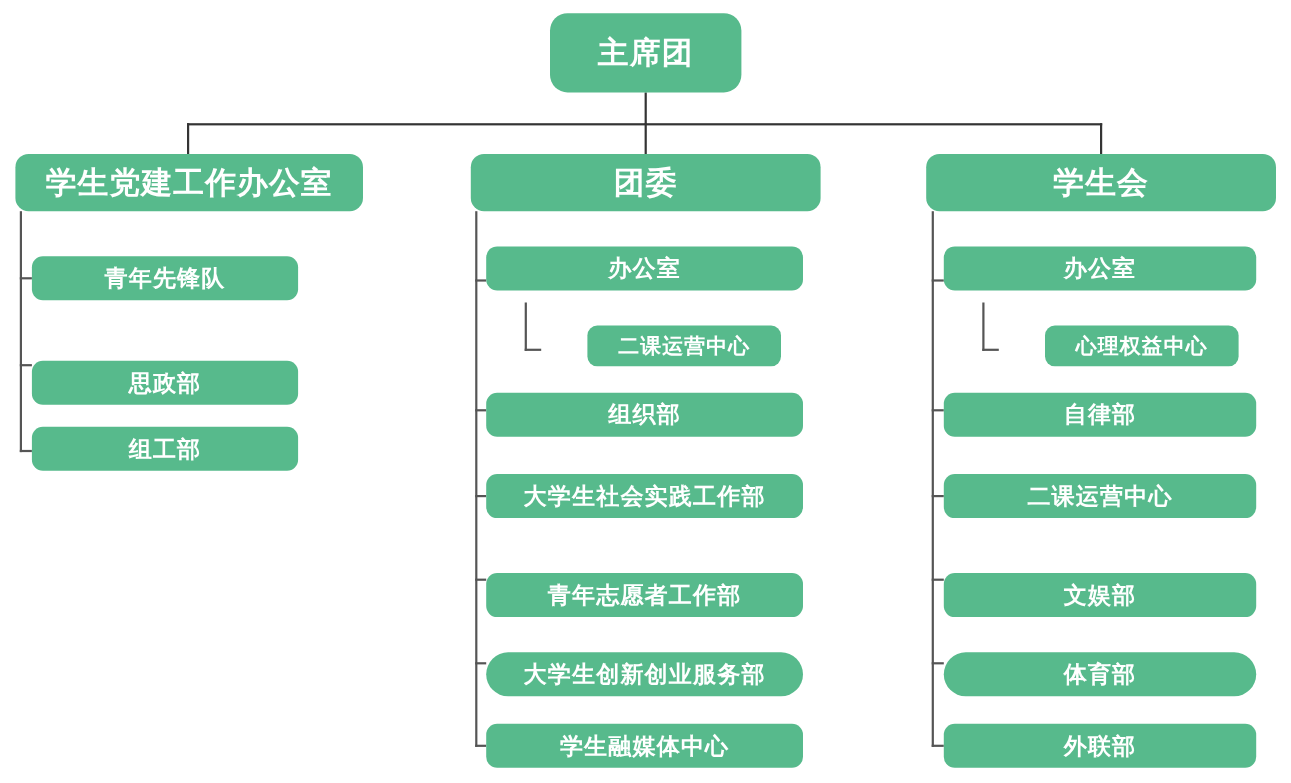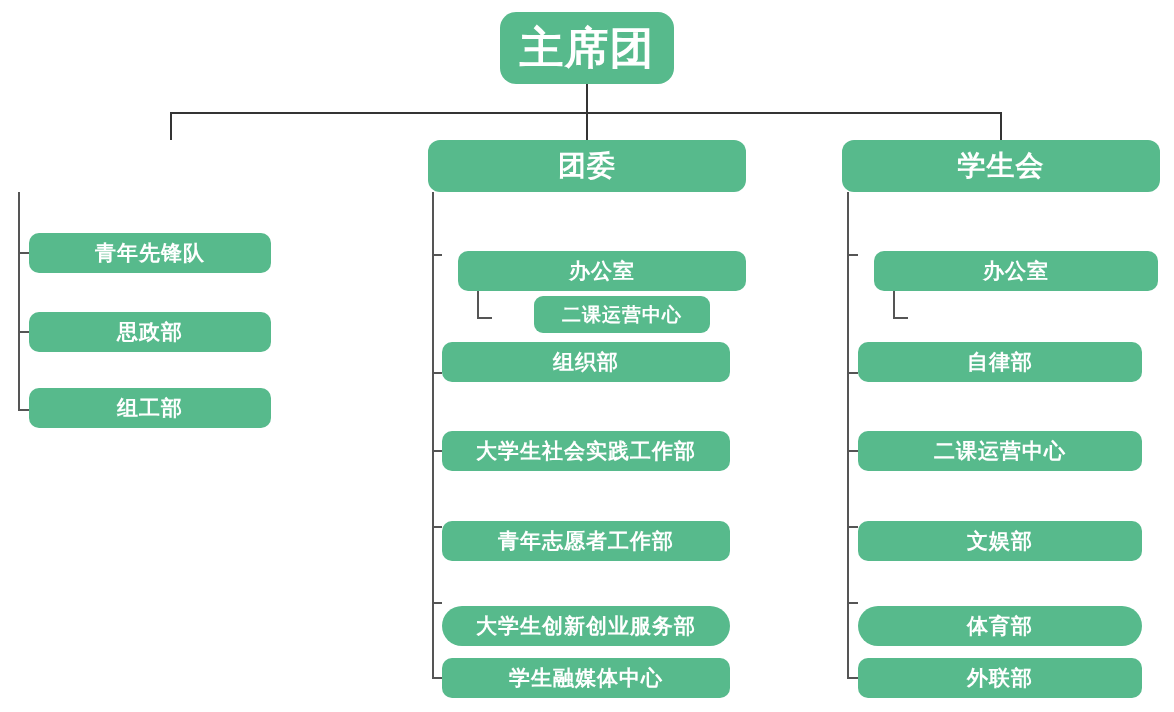--- a/index.html
+++ b/index.html
@@ -24,39 +24,39 @@
     display:flex;align-items:center;justify-content:center;
     text-align:center;white-space:nowrap;
     box-sizing:border-box;
     letter-spacing:1px;
   }
   .line{position:absolute;}
   .line.top{background:var(--line-top);}
   .line.col{background:var(--line-col);}
 
   
-  .n-root{left:500px;top:12px;width:174px;height:72px;border-radius:16px;font-size:44px;}
+  .n-root{left:500px;top:12px;width:174px;height:72px;border-radius:16px;font-size:28px;}
 
   
   .n-h{top:140px;height:52px;border-radius:12px;font-size:28px;}
   .n-h1{left:14px;width:316px;}
   .n-h2{left:428px;width:318px;}
   .n-h3{left:842px;width:318px;}
 
   
   .n-c{height:40px;border-radius:10px;font-size:21px;}
   .col-l .n-c{left:29px;width:242px;}
   .col-m .n-c{left:442px;width:288px;}
   .col-r .n-c{left:858px;width:284px;}
-  .n-l1{top:233px;} .n-l2{top:312px;} .n-l3{top:388px;}
-  .n-m1,.n-r1{top:251px;margin-left:16px;}
-  .n-m2,.n-r2{top:342px;}
+  .n-l1{top:233px;} .n-l2{top:328px;} .n-l3{top:388px;}
+  .n-m1,.n-r1{top:224px;}
+  .n-m2,.n-r2{top:357px;}
   .n-m3,.n-r3{top:431px;font-family:Liberation Serif, serif;}
   .n-m4,.n-r4{top:521px;}
-  .n-m5,.n-r5{top:606px;border-radius:20px;}
+  .n-m5,.n-r5{top:593px;border-radius:20px;}
   .n-m6,.n-r6{top:658px;}
 
   
   .n-g{top:296px;height:37px;width:176px;border-radius:9px;font-size:19px;margin-left:42px;}
   .n-mg{left:492px;}
   .n-rg{left:908px;}
 
   
   .c-root-drop{left:586px;top:84px;width:2px;height:29px;}
   .c-top-bar{left:170px;top:112px;width:832px;height:2px;}
@@ -123,20 +123,21 @@
   <div class="line col c-r-s2"></div>
   <div class="line col c-r-s3"></div>
   <div class="line col c-r-s4"></div>
   <div class="line col c-r-s5"></div>
   <div class="line col c-r-s6"></div>
   <div class="line col c-rg-v"></div>
   <div class="line col c-rg-h"></div>
 
   <div class="node n-root">主席团</div>
 
+  <div class="node n-h n-h1">学生党建工作办公室</div>
   <div class="node n-h n-h2">团委</div>
   <div class="node n-h n-h3">学生会</div>
 
   <div class="col-l">
     <div class="node n-c n-l1">青年先锋队</div>
     <div class="node n-c n-l2">思政部</div>
     <div class="node n-c n-l3">组工部</div>
   </div>
 
   <div class="col-m">
@@ -150,14 +151,15 @@
   <div class="node n-g n-mg">二课运营中心</div>
 
   <div class="col-r">
     <div class="node n-c n-r1">办公室</div>
     <div class="node n-c n-r2">自律部</div>
     <div class="node n-c n-r3">二课运营中心</div>
     <div class="node n-c n-r4">文娱部</div>
     <div class="node n-c n-r5">体育部</div>
     <div class="node n-c n-r6">外联部</div>
   </div>
+  <div class="node n-g n-rg">心理权益中心</div>
 
 </div>
 
 </body></html>

